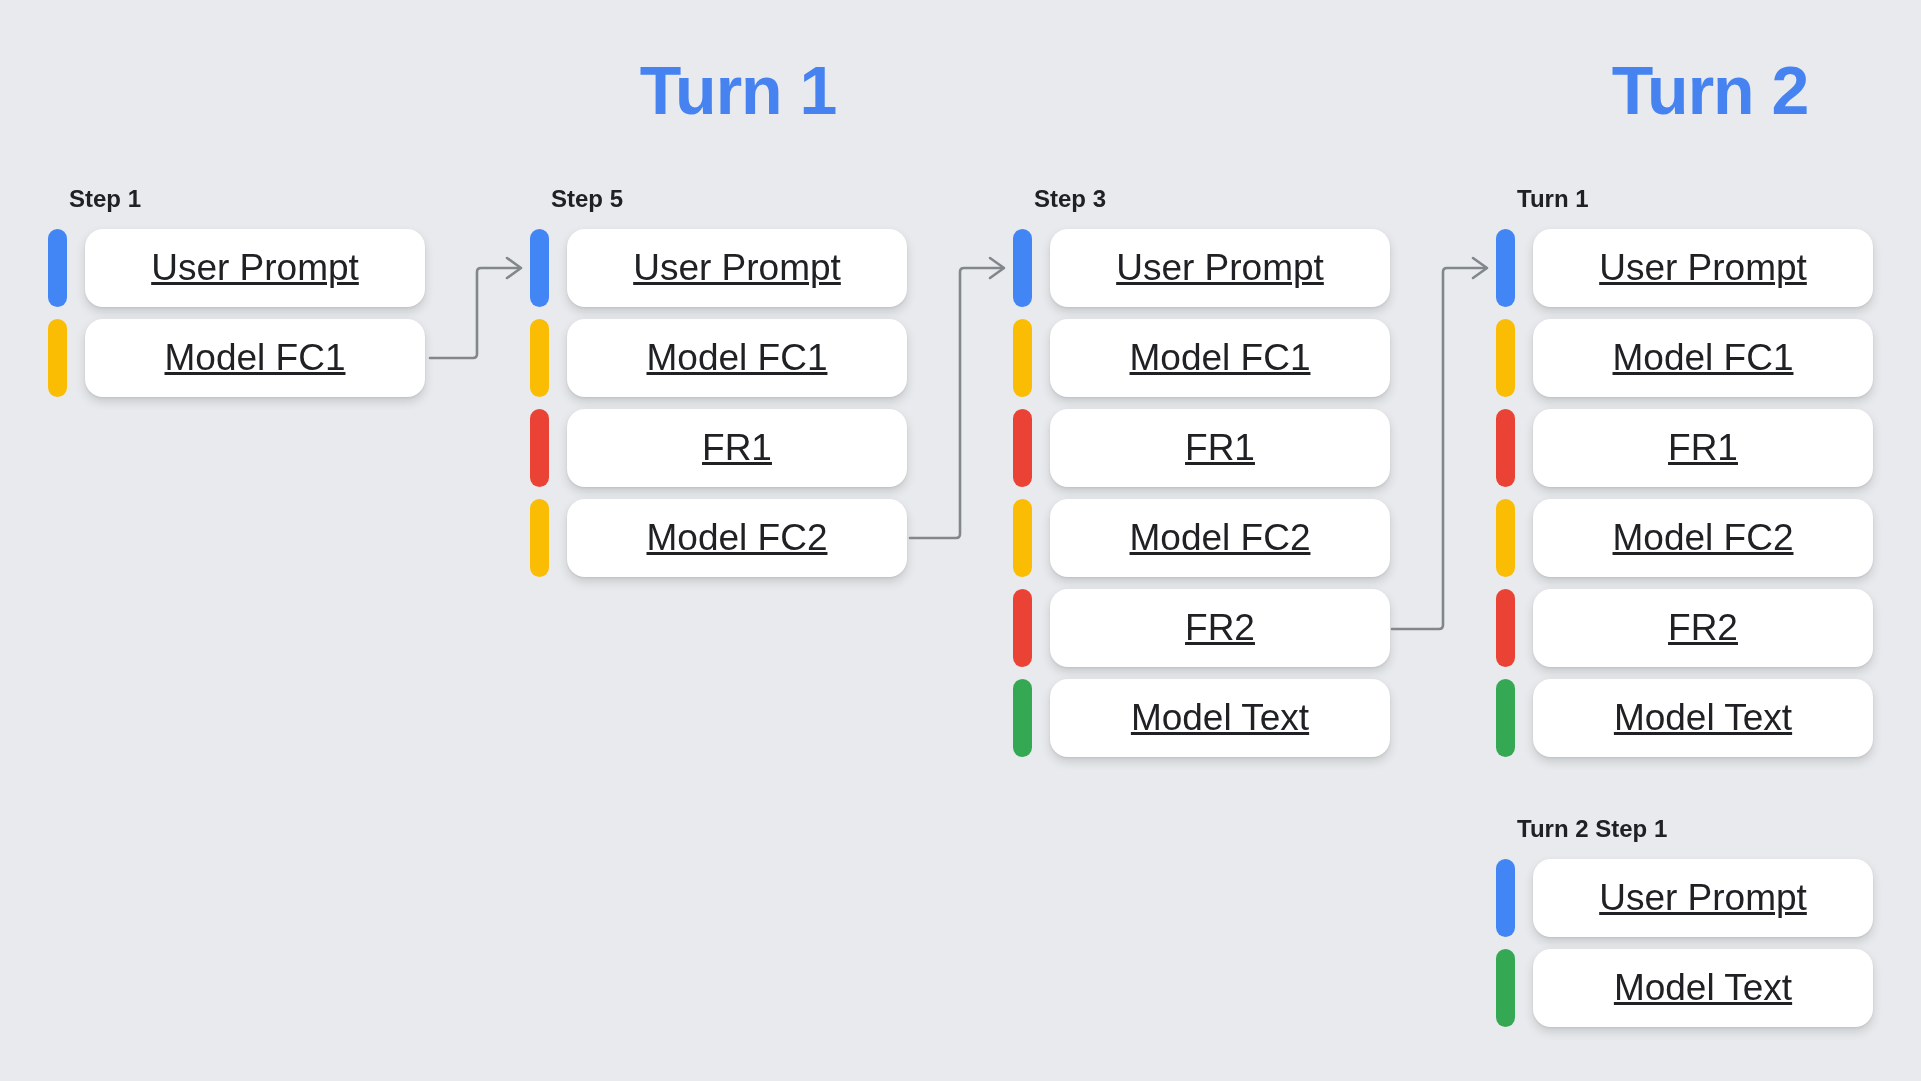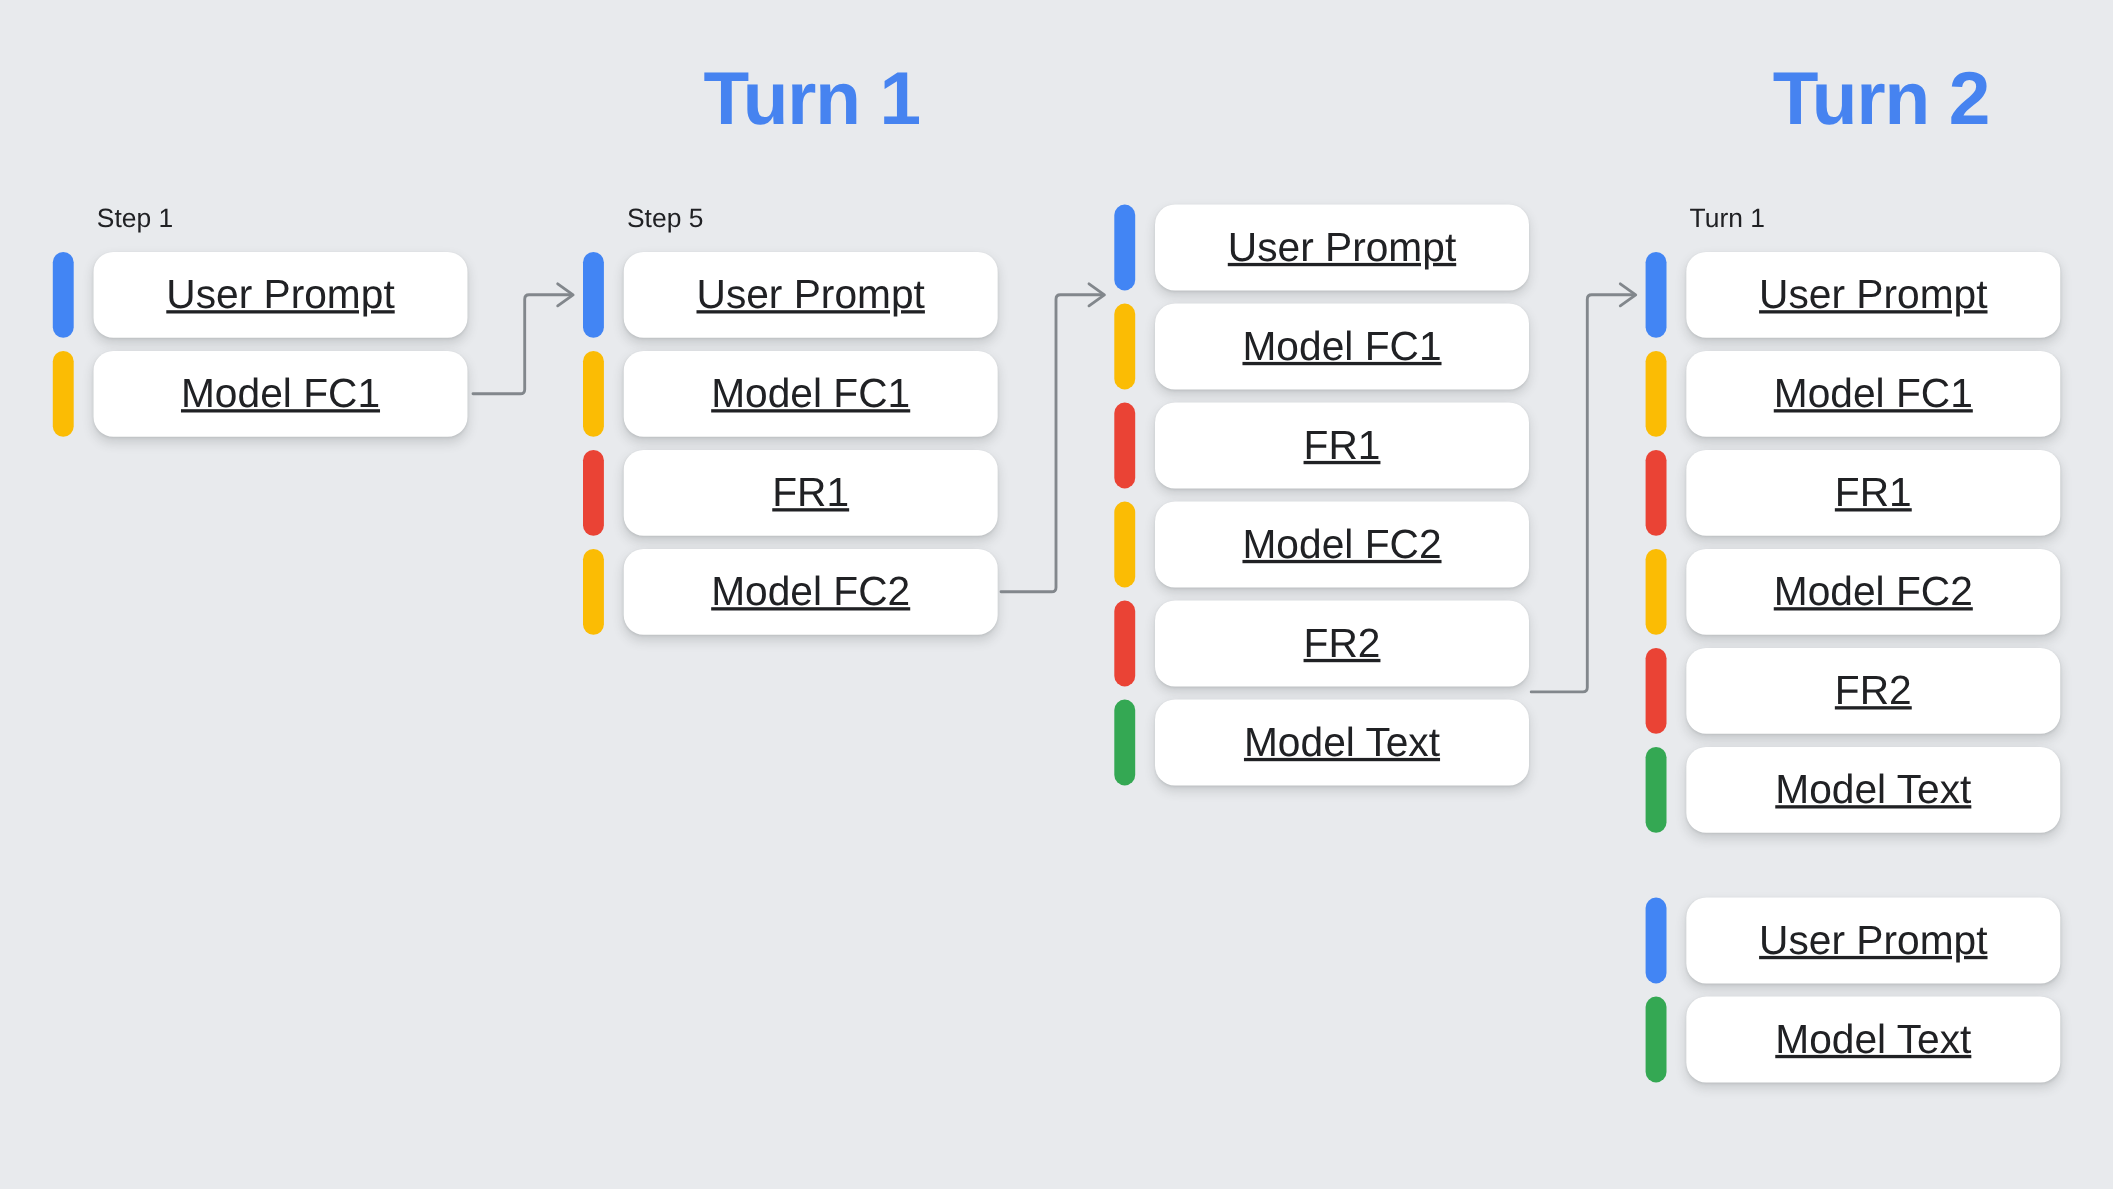--- a/index.html
+++ b/index.html
@@ -39,23 +39,23 @@
   .col-1{left:48px;top:186px;}
   .col-2{left:530px;top:186px;}
   .col-3{left:1013px;top:186px;}
   .col-4{left:1496px;top:186px;}
   .col-5{left:1496px;top:816px;}
 
   .column-label{
     font-size:24px;
     line-height:26px;
     height:26px;
-    margin:0 0 17px 40px;
+    margin:0 0 17px 21px;
     color:var(--c-text);
-    font-weight:400;
+    font-weight:700;
   }
   .row{
     display:flex;
     align-items:stretch;
     height:78px;
     margin-bottom:12px;
   }
   .bar{
     flex:none;
     width:19px;
@@ -123,20 +123,21 @@
     <div class="bar" style="background: rgb(234, 67, 53);"></div>
     <div class="box">FR1</div>
   </div>
   <div class="row">
     <div class="bar" style="background: rgb(251, 188, 4);"></div>
     <div class="box">Model FC2</div>
   </div>
 </div>
 
 <div class="column col-3">
+  <div class="column-label">Step 3</div>
   <div class="row">
     <div class="bar" style="background: rgb(66, 133, 244);"></div>
     <div class="box">User Prompt</div>
   </div>
   <div class="row">
     <div class="bar" style="background: rgb(251, 188, 4);"></div>
     <div class="box">Model FC1</div>
   </div>
   <div class="row">
     <div class="bar" style="background: rgb(234, 67, 53);"></div>
@@ -178,20 +179,21 @@
     <div class="bar" style="background: rgb(234, 67, 53);"></div>
     <div class="box">FR2</div>
   </div>
   <div class="row">
     <div class="bar" style="background: rgb(52, 168, 83);"></div>
     <div class="box">Model Text</div>
   </div>
 </div>
 
 <div class="column col-5">
+  <div class="column-label">Turn 2 Step 1</div>
   <div class="row">
     <div class="bar" style="background: rgb(66, 133, 244);"></div>
     <div class="box">User Prompt</div>
   </div>
   <div class="row">
     <div class="bar" style="background: rgb(52, 168, 83);"></div>
     <div class="box">Model Text</div>
   </div>
 </div>
 

